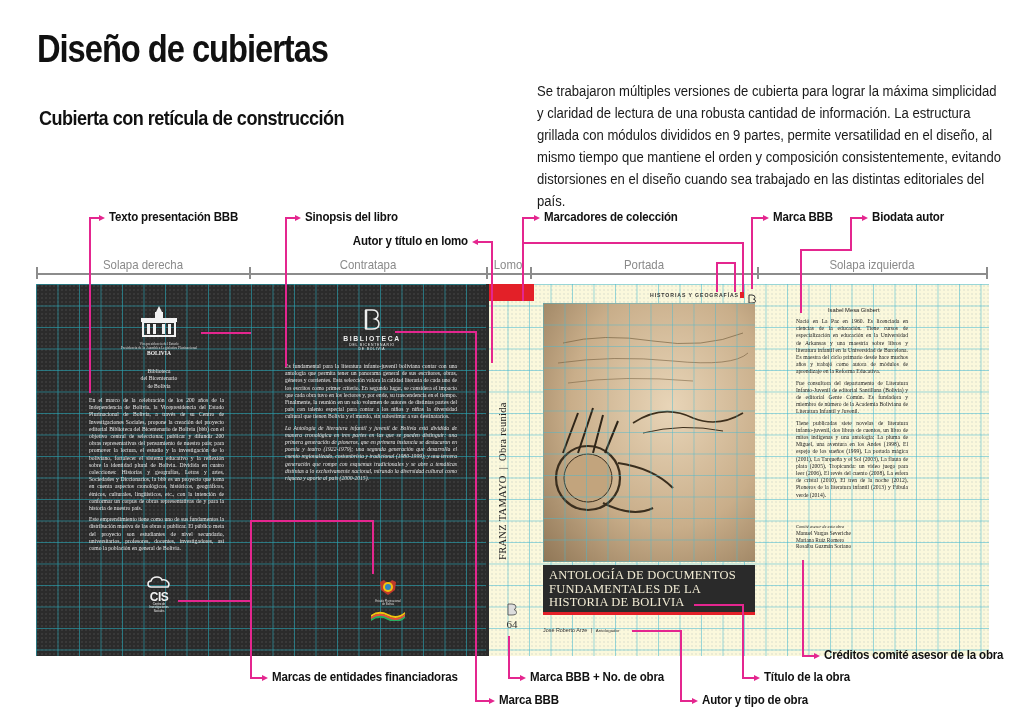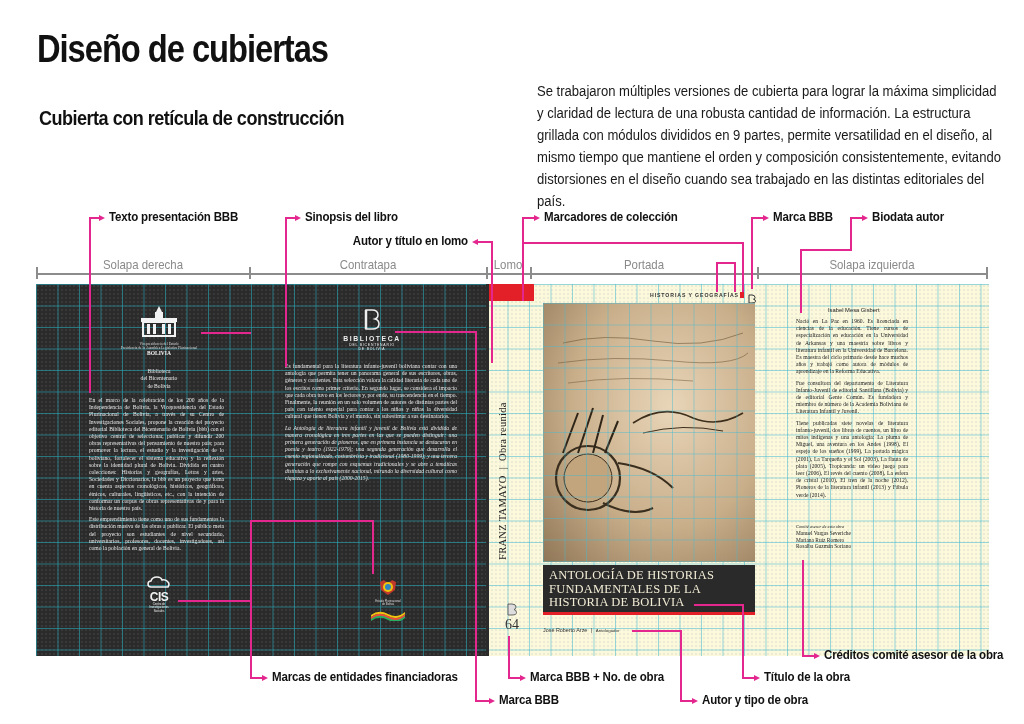--- a/index.html
+++ b/index.html
@@ -145,21 +145,21 @@
 <div style="position:absolute;left:486px;top:284px;width:3px;height:372px;background:#2b2b2b;"></div>
 <div class="spine-text">
   <span>FRANZ TAMAYO</span>
   <span style="margin:0 3px;">|</span>
   <span>Obra reunida</span>
 </div>
 <div style="position:absolute;left:505px;top:602px;width:14px;text-align:center;">
   <svg width="10" height="13" viewBox="0 0 10 13">
     <path d="M1 1 L5 1 Q9 1 9 4 Q9 6 7 6.5 Q9.5 7 9.5 9.5 Q9.5 12 5 12 L1 12 Z" fill="#ddd" stroke="#444" stroke-width="0.8"></path>
   </svg>
-  <div class="serif" style="font-size:14px;color:#333;line-height:9px;text-align:right;">64</div>
+  <div class="serif" style="font-size:11px;color:#333;line-height:9px;">64</div>
 </div>
 
 <div style="position:absolute;left:650px;top:292px;font-size:5.2px;font-weight:bold;letter-spacing:0.9px;color:#333;white-space:nowrap;">HISTORIAS Y GEOGRAFÍAS</div>
 <div style="position:absolute;left:740px;top:292px;width:4px;height:6px;background:#e32028;"></div>
 <div style="position:absolute;left:748px;top:290px;">
   <svg width="8" height="10" viewBox="0 0 8 10">
       <path d="M1 1 L4 1 Q7 1 7 3.5 Q7 5 5.5 5.2 Q7.5 5.5 7.5 7.2 Q7.5 9 4 9 L1 9 Z" fill="none" stroke="#333" stroke-width="1"></path>
     </svg>
 </div>
 <div class="cover-image">
@@ -171,21 +171,21 @@
     <path d="M100 130 Q140 120 180 128" stroke="#3d2f1c" stroke-width="1" fill="none"></path>
     <circle cx="45" cy="175" r="32" fill="none" stroke="#3a2e1e" stroke-width="2.2"></circle>
     <circle cx="45" cy="175" r="24" fill="#c2a47d" stroke="#3a2e1e" stroke-width="1"></circle>
     <path d="M20 150 L35 110 M35 150 L50 105 M50 150 L60 112 M62 150 L75 118" stroke="#2f2518" stroke-width="2"></path>
     <path d="M75 160 Q110 165 130 185" stroke="#3a2e1e" stroke-width="2" fill="none"></path>
     <path d="M60 200 Q90 215 110 205" stroke="#3a2e1e" stroke-width="2" fill="none"></path>
   </svg>
   <div class="grid"></div>
 </div>
 <div class="title-box">
-  <span>ANTOLOGÍA DE HISTORIAS</span>
+  <span>ANTOLOGÍA DE DOCUMENTOS</span>
   <span>FUNDAMENTALES DE LA</span>
   <span>HISTORIA DE BOLIVIA</span>
 </div>
 <div style="position:absolute;left:543px;top:627px;font-size:5.4px;color:#333;white-space:nowrap;">
   <span>José Roberto Arze</span>
   <span style="margin:0 2px;">|</span>
   <span style="font-size:4.4px;">Antologador</span>
 </div>
 
 <div style="position:absolute;left:828px;top:307px;font-size:5.8px;color:#222;white-space:nowrap;">Isabel Mesa Gisbert</div>

